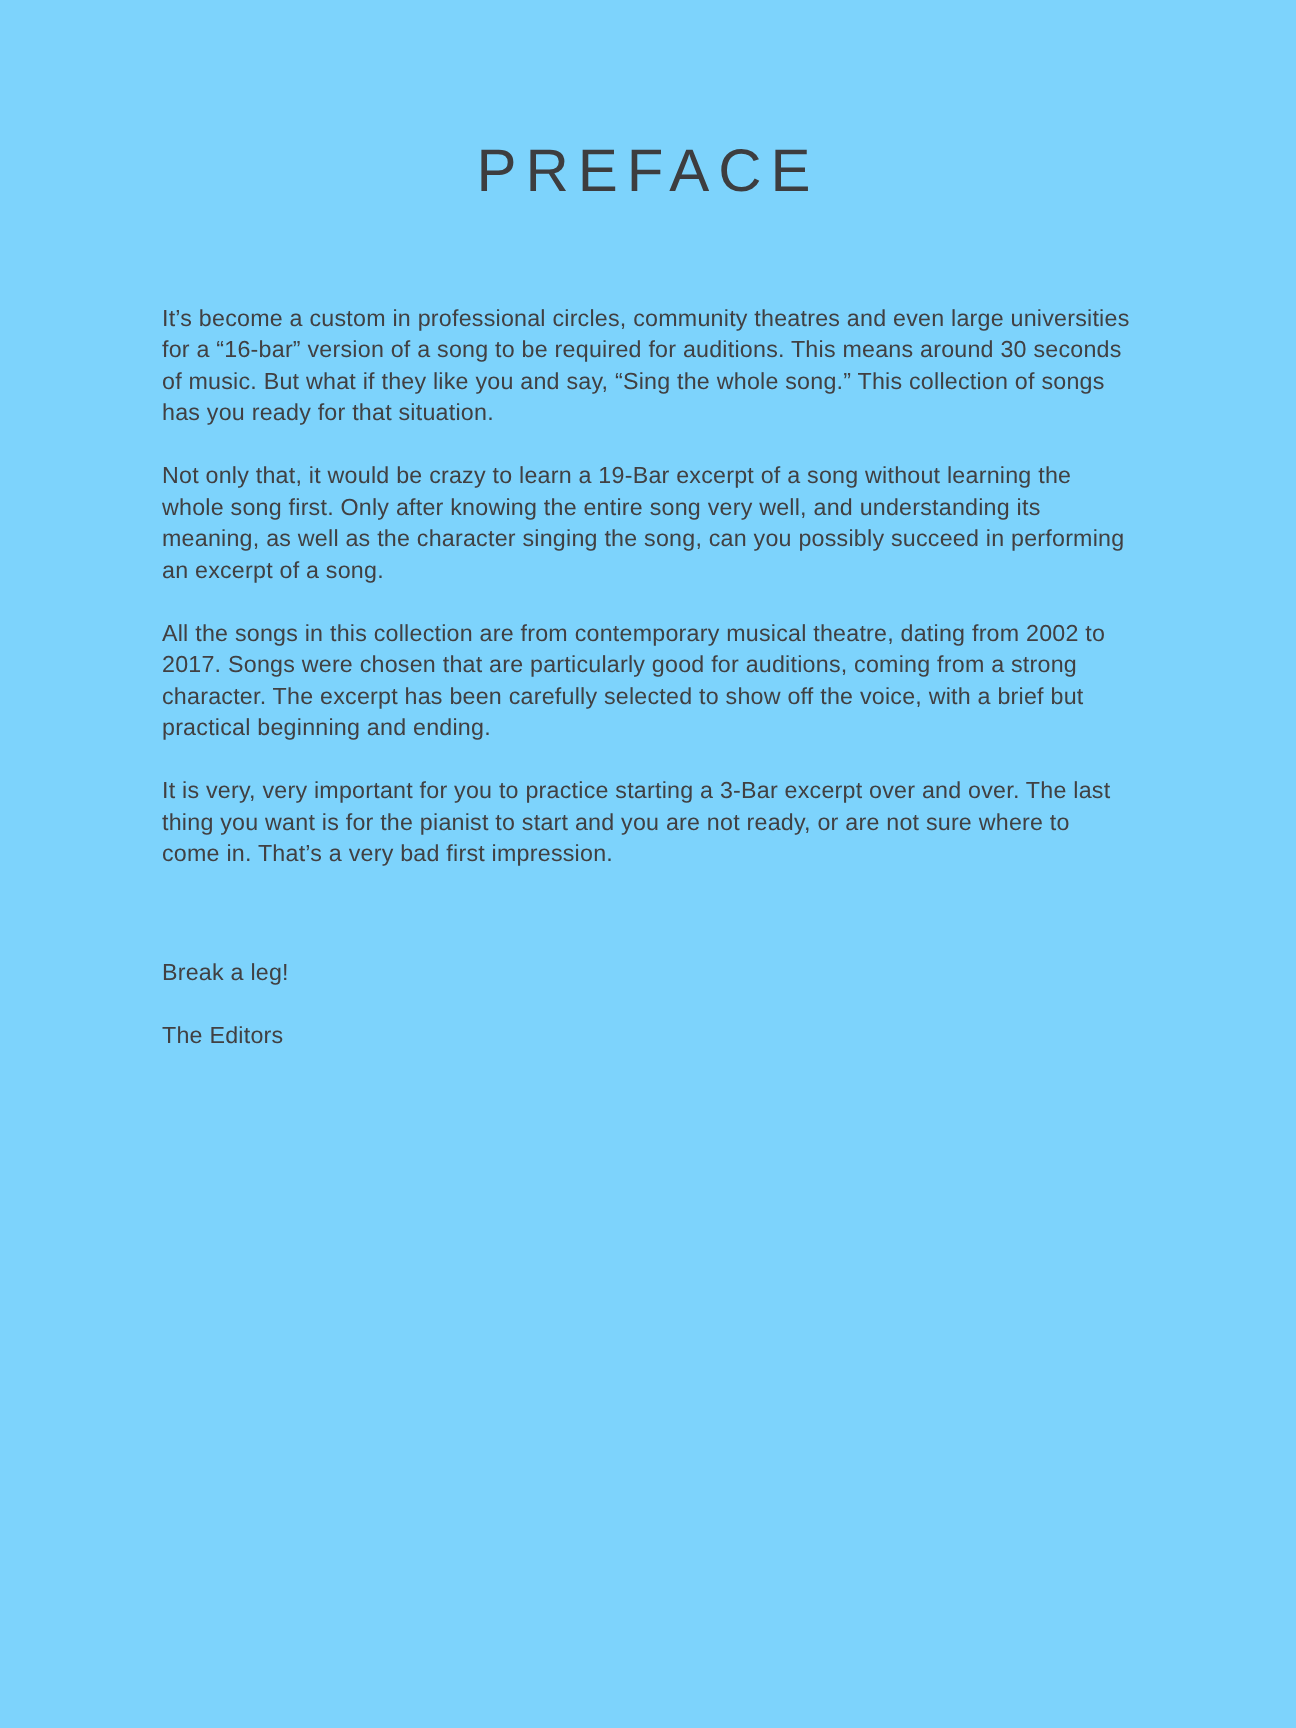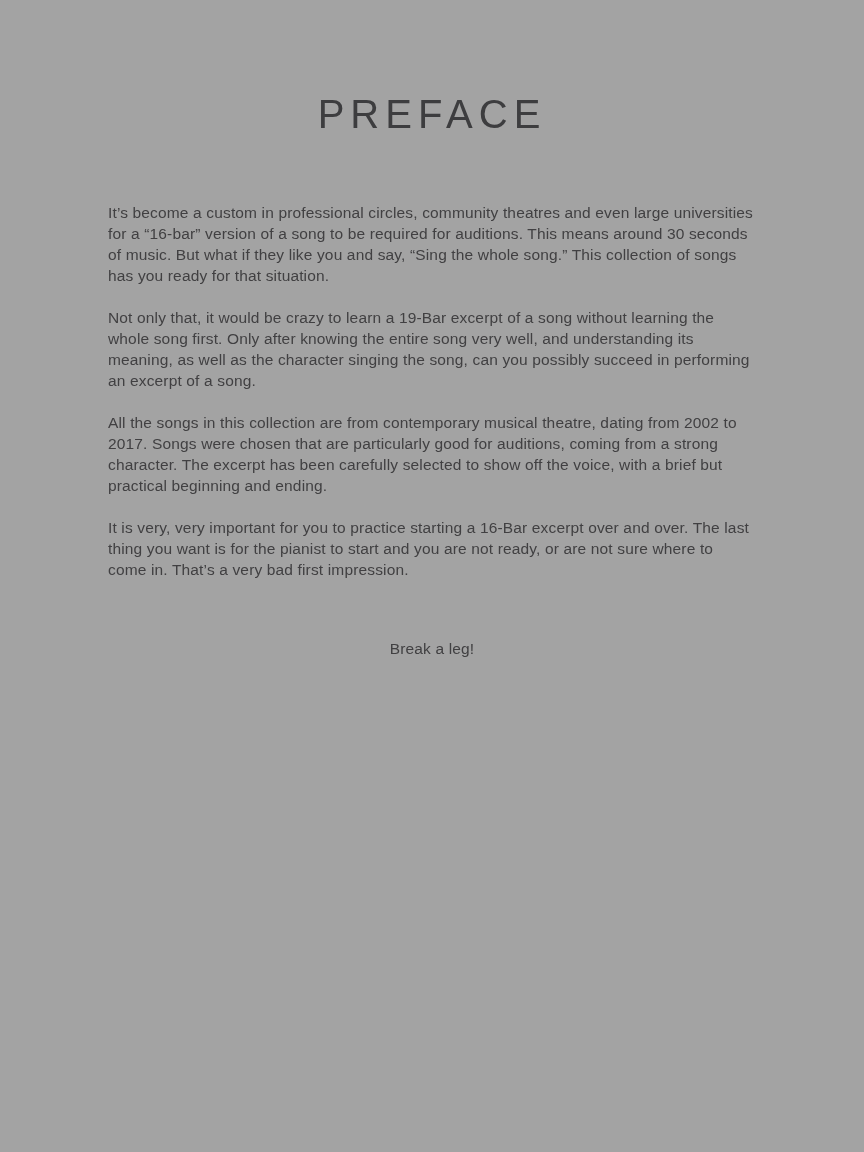--- a/index.html
+++ b/index.html
@@ -14,21 +14,21 @@
     color: #414042;
     position: relative;
     overflow: hidden;
   }
   .page {
     position: absolute;
     top: 0;
     left: 0;
     width: 864px;
     height: 1152px;
-    background: #a3a3a3;
+    background: #7dd3fc;
     box-sizing: border-box;
   }
   .title {
     margin: 92px 0 66px 0;
     text-align: center;
     font-size: 40px;
     font-weight: 300;
     letter-spacing: 6px;
     color: #3d3d3f;
     line-height: 1.1;
@@ -40,33 +40,33 @@
   .body-text p {
     margin: 0 0 21px 0;
     font-size: 15.5px;
     line-height: 21px;
     font-weight: 400;
     letter-spacing: 0.15px;
     color: #414042;
   }
   .signoff {
     margin-top: 58px !important;
-    text-align: center;
   }
   .author {
     margin-top: 0 !important;
   }
 </style>
 </head>
 <body>
 
 <div class="page">
   <h1 class="title">PREFACE</h1>
 
   <div class="body-text">
     <p>It’s become a custom in professional circles, community theatres and even large universities for a “16-bar” version of a song to be required for auditions. This means around 30 seconds of music. But what if they like you and say, “Sing the whole song.” This collection of songs has you ready for that situation.</p>
     <p>Not only that, it would be crazy to learn a 19-Bar excerpt of a song without learning the whole song first. Only after knowing the entire song very well, and understanding its meaning, as well as the character singing the song, can you possibly succeed in performing an excerpt of a song.</p>
     <p>All the songs in this collection are from contemporary musical theatre, dating from 2002 to 2017. Songs were chosen that are particularly good for auditions, coming from a strong character. The excerpt has been carefully selected to show off the voice, with a brief but practical beginning and ending.</p>
-    <p>It is very, very important for you to practice starting a 16-Bar excerpt over and over. The last thing you want is for the pianist to start and you are not ready, or are not sure where to come in. That’s a very bad first impression.</p>
+    <p>It is very, very important for you to practice starting a 3-Bar excerpt over and over. The last thing you want is for the pianist to start and you are not ready, or are not sure where to come in. That’s a very bad first impression.</p>
 
     <p class="signoff">Break a leg!</p>
+    <p class="author">The Editors</p>
   </div>
 </div>
 
 </body></html>

